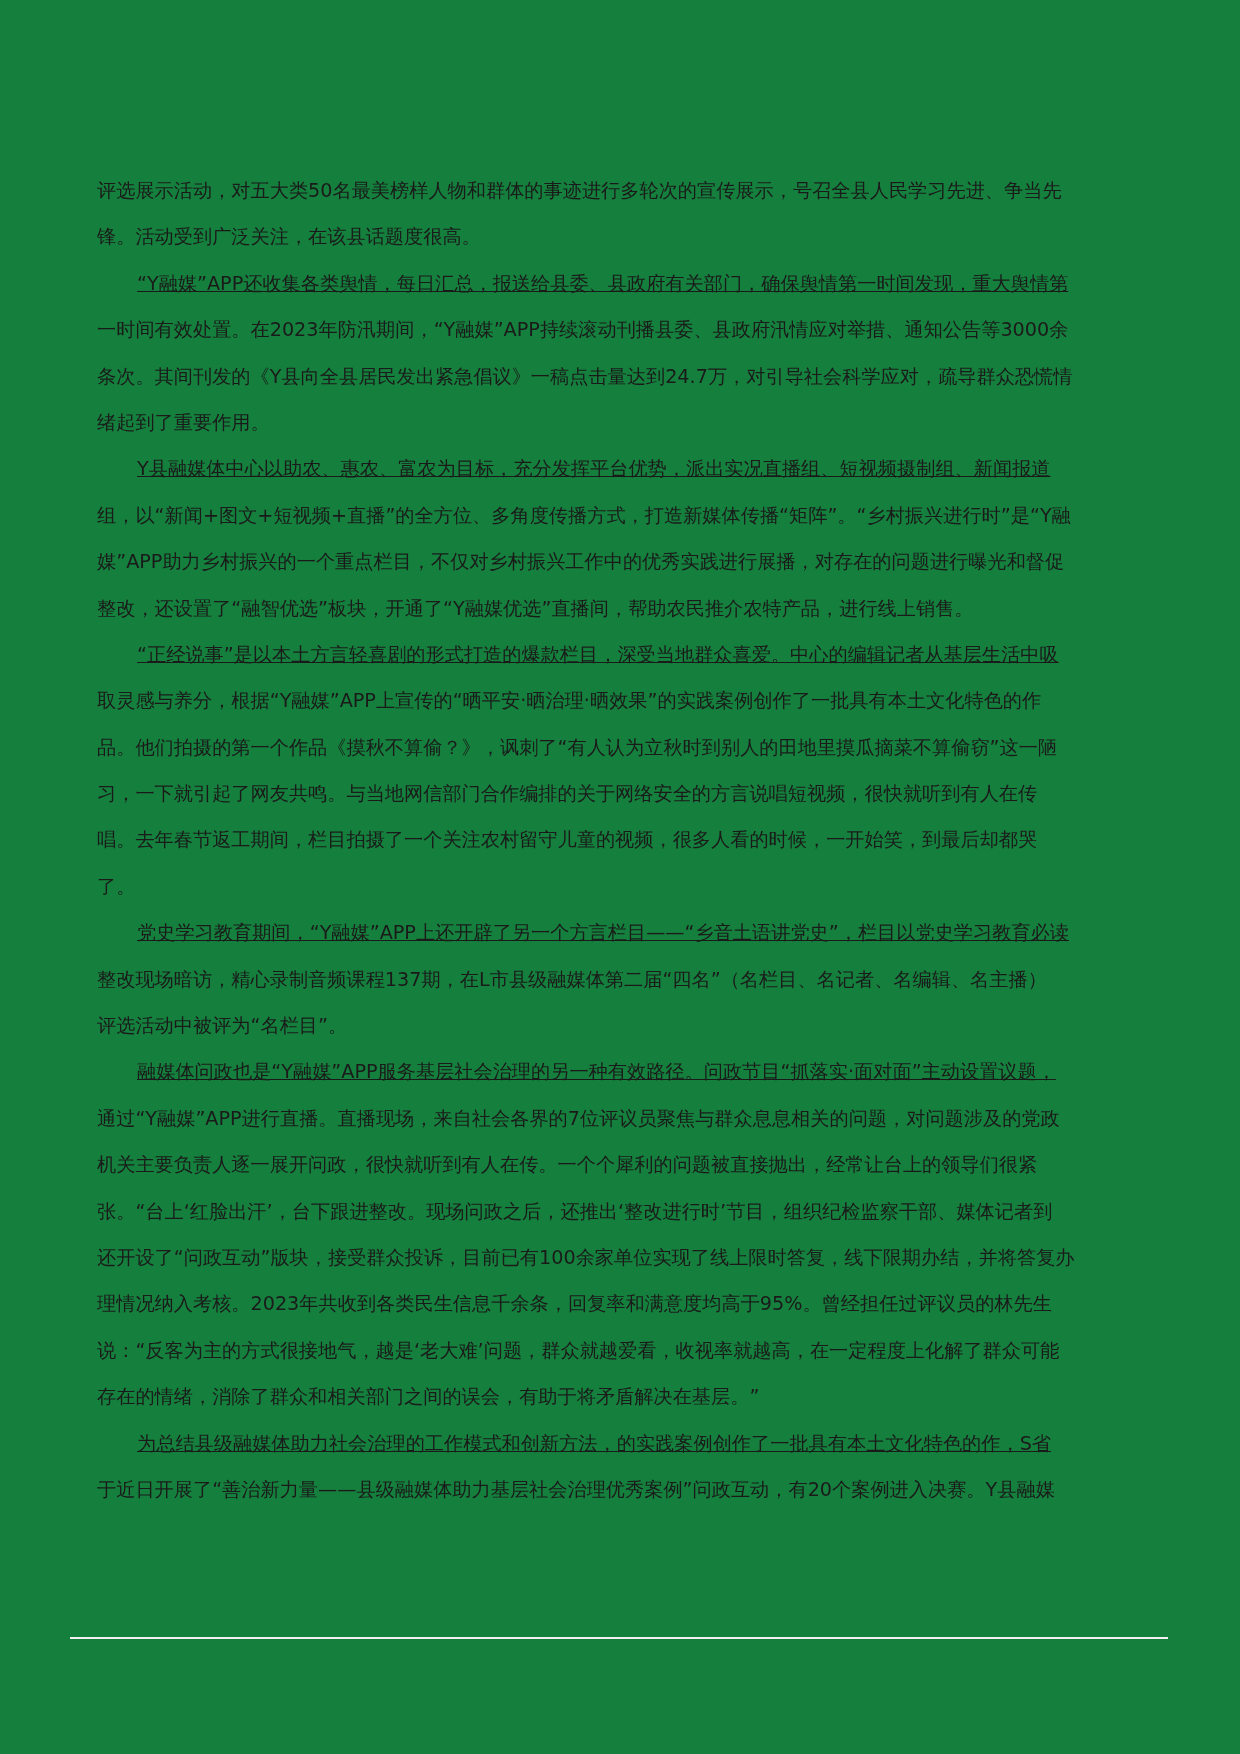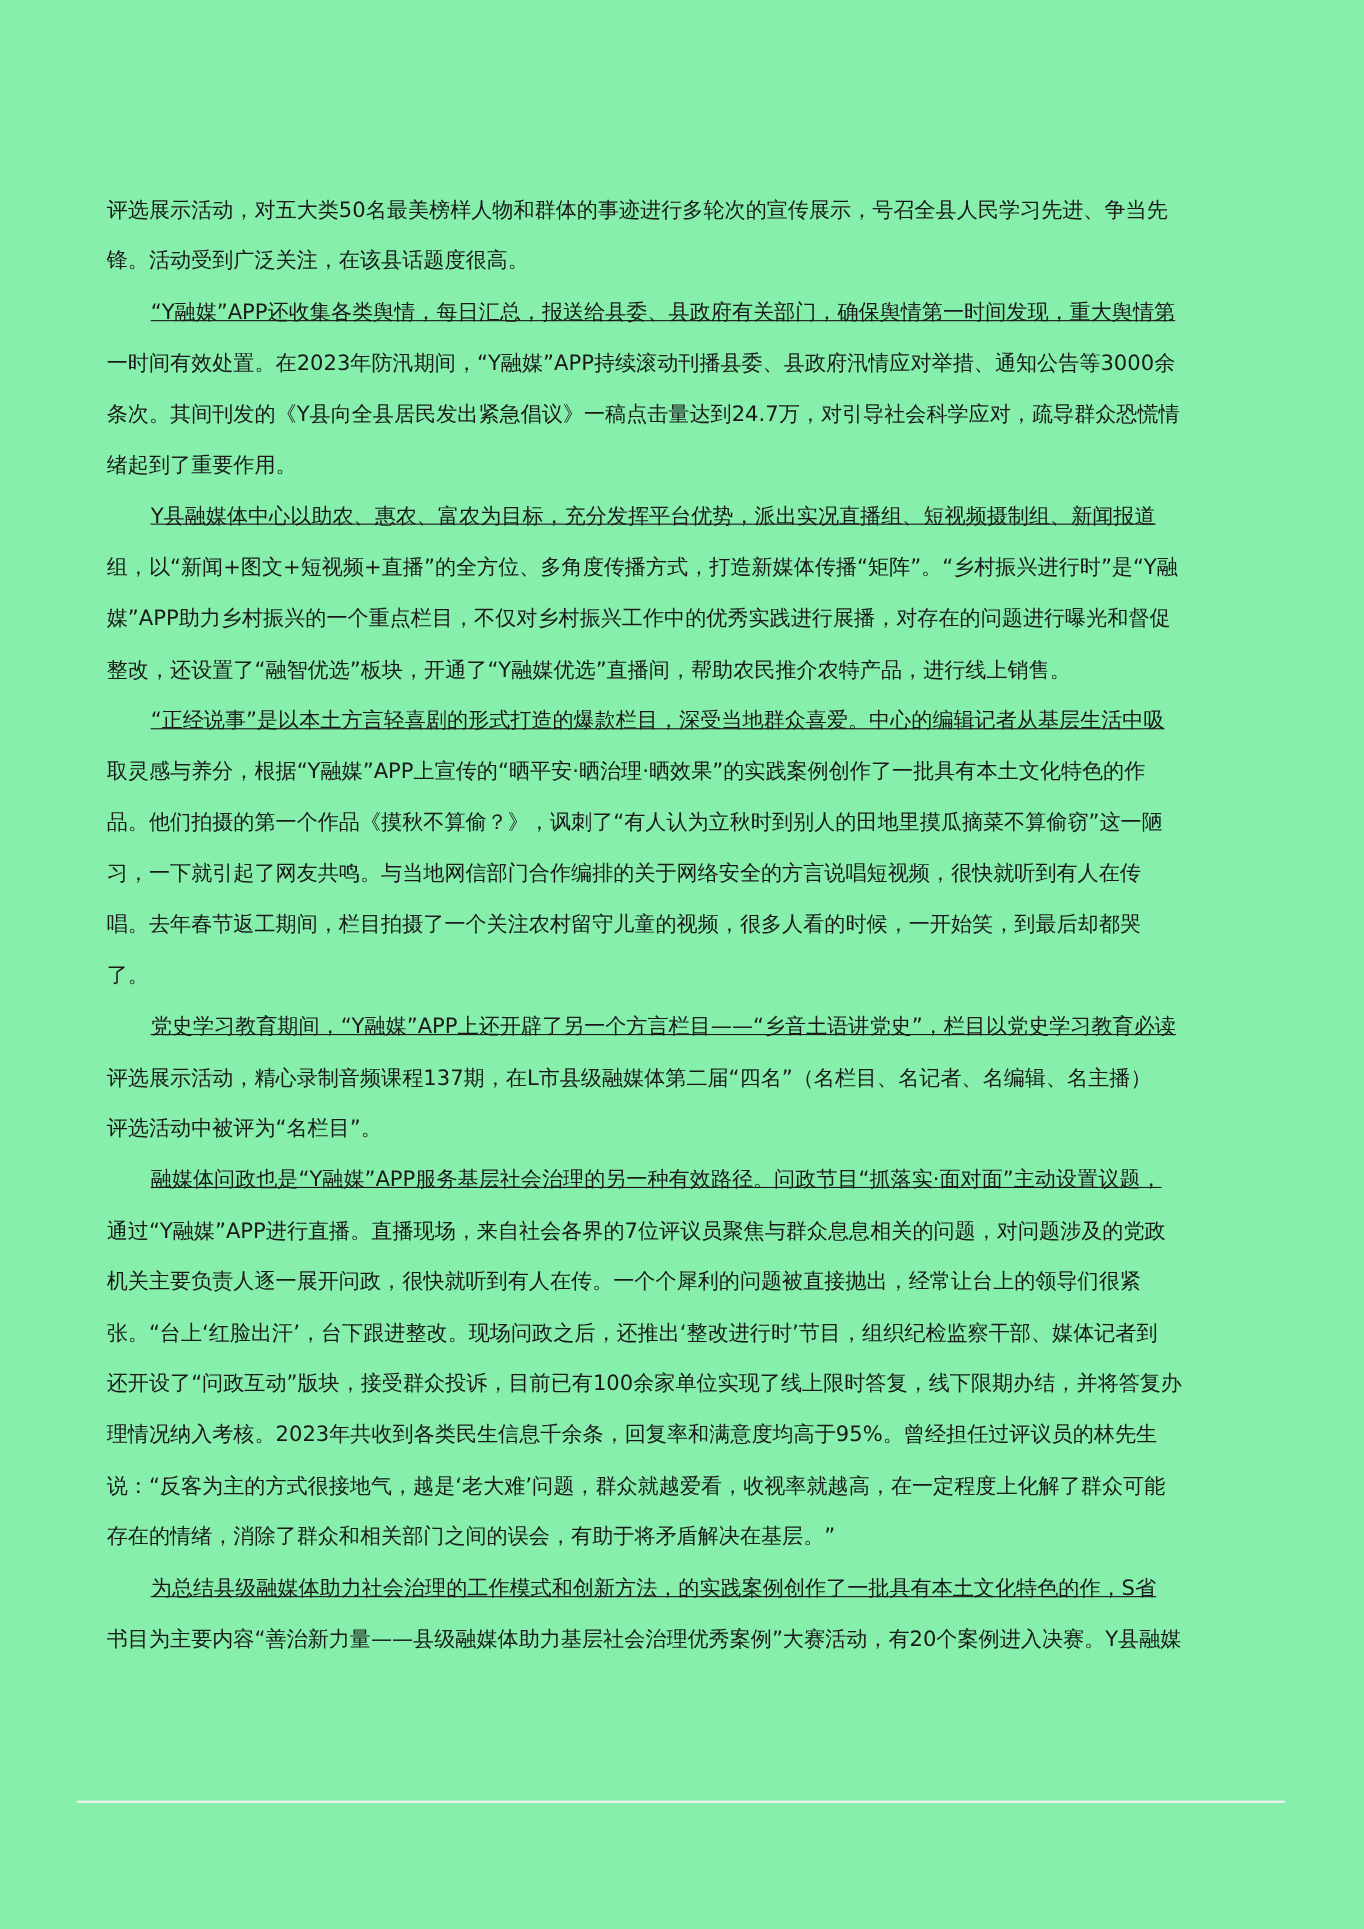--- a/index.html
+++ b/index.html
@@ -1,18 +1,18 @@
 <!DOCTYPE html>
 <html><head>
 <meta charset="utf-8">
 <style>
   html, body { margin: 0; padding: 0; background: #ffffff; }
   body { width: 1240px; height: 1754px; position: relative; overflow: hidden; }
   .page {
-    position: absolute; left: 0; top: 0; width: 1240px; height: 1754px; background: #86efac;
+    position: absolute; left: 0; top: 0; width: 1240px; height: 1754px; background: #15803d;
   }
   .content {
     position: absolute; left: 97px; top: 168px; width: 1045px;
     font-family: "DejaVu Sans", "Liberation Sans", sans-serif;
     font-size: 19.2px; color: #1a1a1a;
     line-height: 46.4px;
     letter-spacing: 0px;
   }
   .line { display: block; white-space: nowrap; height: 46.4px; }
   .indent { padding-left: 40px; text-decoration: underline; }
@@ -44,32 +44,32 @@
       <div>
         <span class="line indent">“正经说事”是以本土方言轻喜剧的形式打造的爆款栏目，深受当地群众喜爱。中心的编辑记者从基层生活中吸</span>
         <span class="line">取灵感与养分，根据“Y融媒”APP上宣传的“晒平安·晒治理·晒效果”的实践案例创作了一批具有本土文化特色的作</span>
         <span class="line">品。他们拍摄的第一个作品《摸秋不算偷？》，讽刺了“有人认为立秋时到别人的田地里摸瓜摘菜不算偷窃”这一陋</span>
         <span class="line">习，一下就引起了网友共鸣。与当地网信部门合作编排的关于网络安全的方言说唱短视频，很快就听到有人在传</span>
         <span class="line">唱。去年春节返工期间，栏目拍摄了一个关注农村留守儿童的视频，很多人看的时候，一开始笑，到最后却都哭</span>
         <span class="line">了。</span>
       </div>
       <div>
         <span class="line indent">党史学习教育期间，“Y融媒”APP上还开辟了另一个方言栏目——“乡音土语讲党史”，栏目以党史学习教育必读</span>
-        <span class="line">评选展示活动，精心录制音频课程137期，在L市县级融媒体第二届“四名”（名栏目、名记者、名编辑、名主播）</span>
+        <span class="line">整改现场暗访，精心录制音频课程137期，在L市县级融媒体第二届“四名”（名栏目、名记者、名编辑、名主播）</span>
         <span class="line">评选活动中被评为“名栏目”。</span>
       </div>
       <div>
         <span class="line indent">融媒体问政也是“Y融媒”APP服务基层社会治理的另一种有效路径。问政节目“抓落实·面对面”主动设置议题，</span>
         <span class="line">通过“Y融媒”APP进行直播。直播现场，来自社会各界的7位评议员聚焦与群众息息相关的问题，对问题涉及的党政</span>
         <span class="line">机关主要负责人逐一展开问政，很快就听到有人在传。一个个犀利的问题被直接抛出，经常让台上的领导们很紧</span>
         <span class="line">张。“台上‘红脸出汗’，台下跟进整改。现场问政之后，还推出‘整改进行时’节目，组织纪检监察干部、媒体记者到</span>
         <span class="line">还开设了“问政互动”版块，接受群众投诉，目前已有100余家单位实现了线上限时答复，线下限期办结，并将答复办</span>
         <span class="line">理情况纳入考核。2023年共收到各类民生信息千余条，回复率和满意度均高于95%。曾经担任过评议员的林先生</span>
         <span class="line">说：“反客为主的方式很接地气，越是‘老大难’问题，群众就越爱看，收视率就越高，在一定程度上化解了群众可能</span>
         <span class="line">存在的情绪，消除了群众和相关部门之间的误会，有助于将矛盾解决在基层。”</span>
       </div>
       <div>
         <span class="line indent">为总结县级融媒体助力社会治理的工作模式和创新方法，的实践案例创作了一批具有本土文化特色的作，S省</span>
-        <span class="line">书目为主要内容“善治新力量——县级融媒体助力基层社会治理优秀案例”大赛活动，有20个案例进入决赛。Y县融媒</span>
+        <span class="line">于近日开展了“善治新力量——县级融媒体助力基层社会治理优秀案例”问政互动，有20个案例进入决赛。Y县融媒</span>
       </div>
     </div>
   <div class="divider"></div>
 </div>
 
 </body></html>

